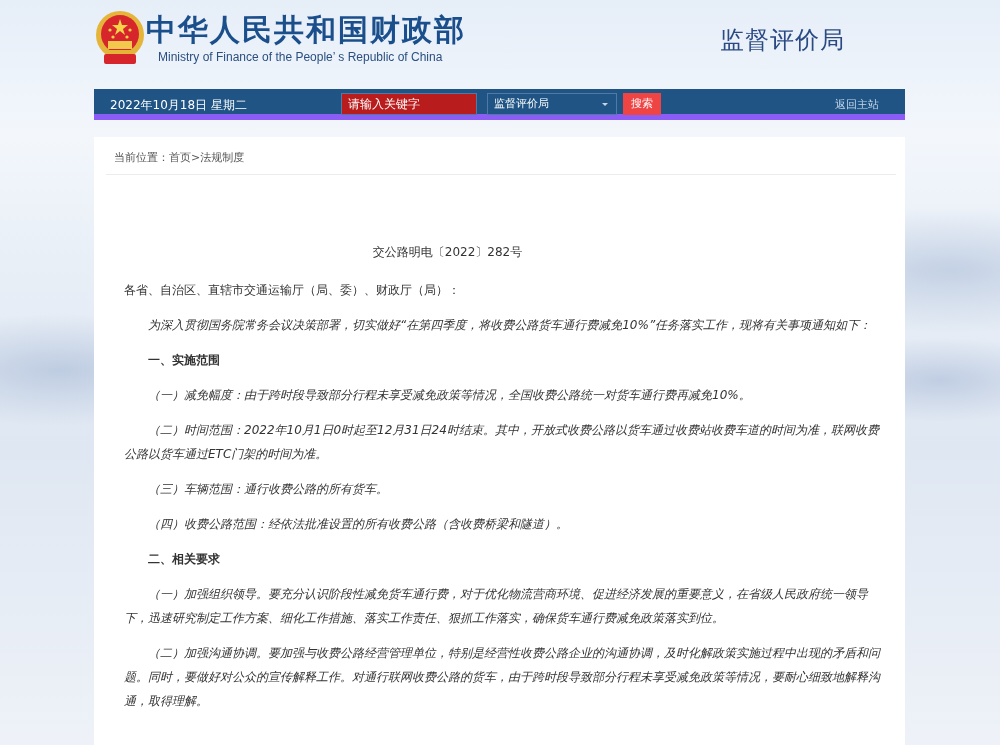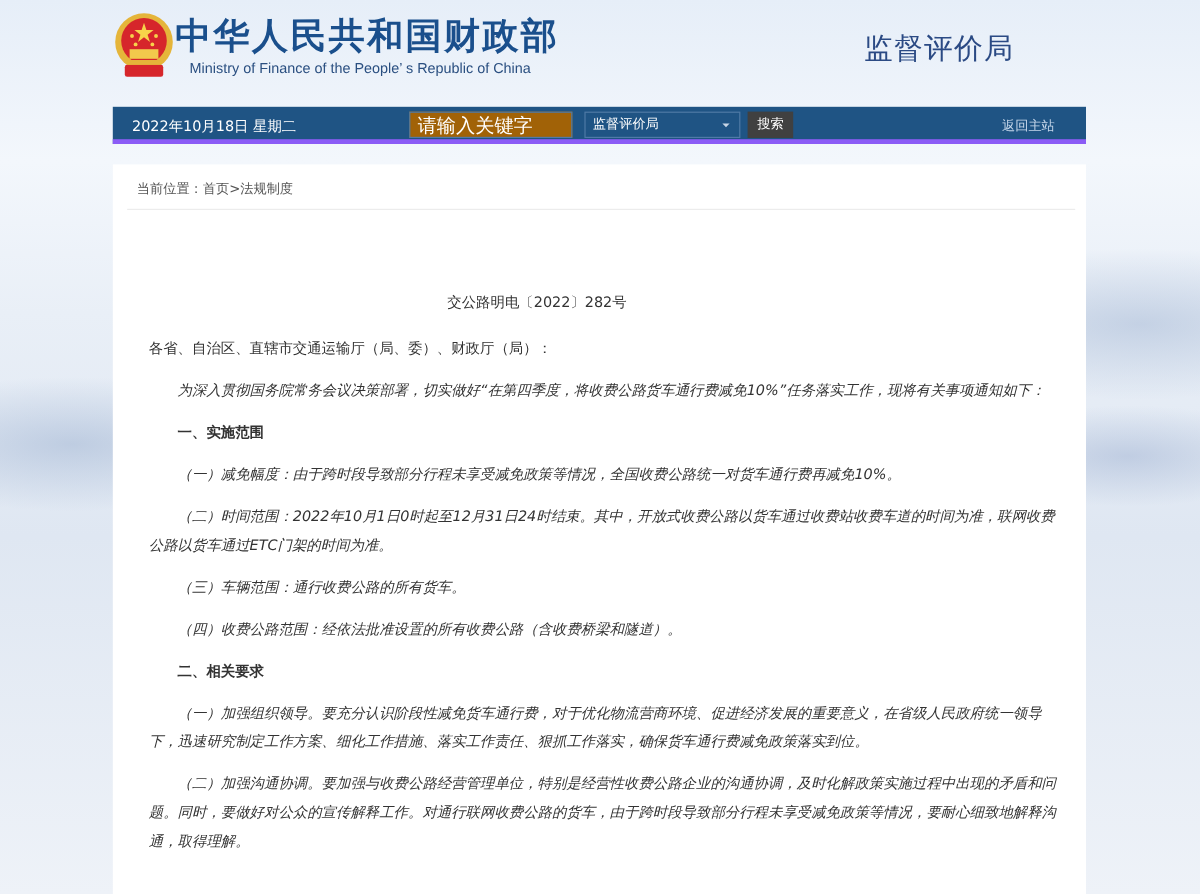--- a/index.html
+++ b/index.html
@@ -33,44 +33,44 @@
       font-size: 12px; color: #2a4f80;
       font-family: "Liberation Sans", sans-serif;
     }
     .dept-name {
       position: absolute; left: 626px; top: 24px;
       font-size: 24px; color: #2b4a84; letter-spacing: 1px;
     }
     .navbar {
       position: absolute; left: 94px; top: 89px; width: 811px; height: 31px;
       background: #1f5484;
-      border-bottom: 4px solid #8b5cf6;
+      border-bottom: 6px solid #8b5cf6;
     }
     .nav-date {
       position: absolute; left: 16px; top: 8px; font-size: 12px; color: #ffffff;
     }
     .search-input {
       position: absolute; left: 247px; top: 4px; width: 136px; height: 22px;
-      border: 1px solid #4f7aa6; background: #a16207; color: #ffffff;
-      font-size: 16px; padding: 0 6px; line-height: 20px;
+      border: 1px solid #4f7aa6; background: #b91c1c; color: #ffffff;
+      font-size: 12px; padding: 0 6px; line-height: 20px;
       font-family: "DejaVu Sans", sans-serif; outline: none;
     }
     .search-input::placeholder { color: #ffffff; }
     .scope-select {
       position: absolute; left: 393px; top: 4px; width: 130px; height: 22px;
       border: 1px solid #4f7aa6; background: #1f5484; color: #ffffff;
       font-size: 11px; padding: 0 6px; line-height: 20px;
     }
     .scope-select .caret {
       position: absolute; right: 8px; top: 9px; width: 0; height: 0;
       border-left: 3px solid transparent; border-right: 3px solid transparent; border-top: 3px solid #c8d6e6;
     }
     .search-btn {
       position: absolute; left: 529px; top: 4px; width: 38px; height: 22px;
-      background: #404040; color: #ffffff; font-size: 11px; text-align: center; line-height: 22px;
+      background: #ef4444; color: #ffffff; font-size: 11px; text-align: center; line-height: 22px;
       border: none; font-family: "DejaVu Sans", sans-serif;
     }
     .home-link {
       position: absolute; right: 26px; top: 8px; font-size: 11px; color: #c6d7ea; text-decoration: none; margin-left: 23px;
     }
     .panel {
       position: absolute; left: 94px; top: 137px; width: 811px; height: 620px;
       background: #ffffff;
     }
     .breadcrumb {

